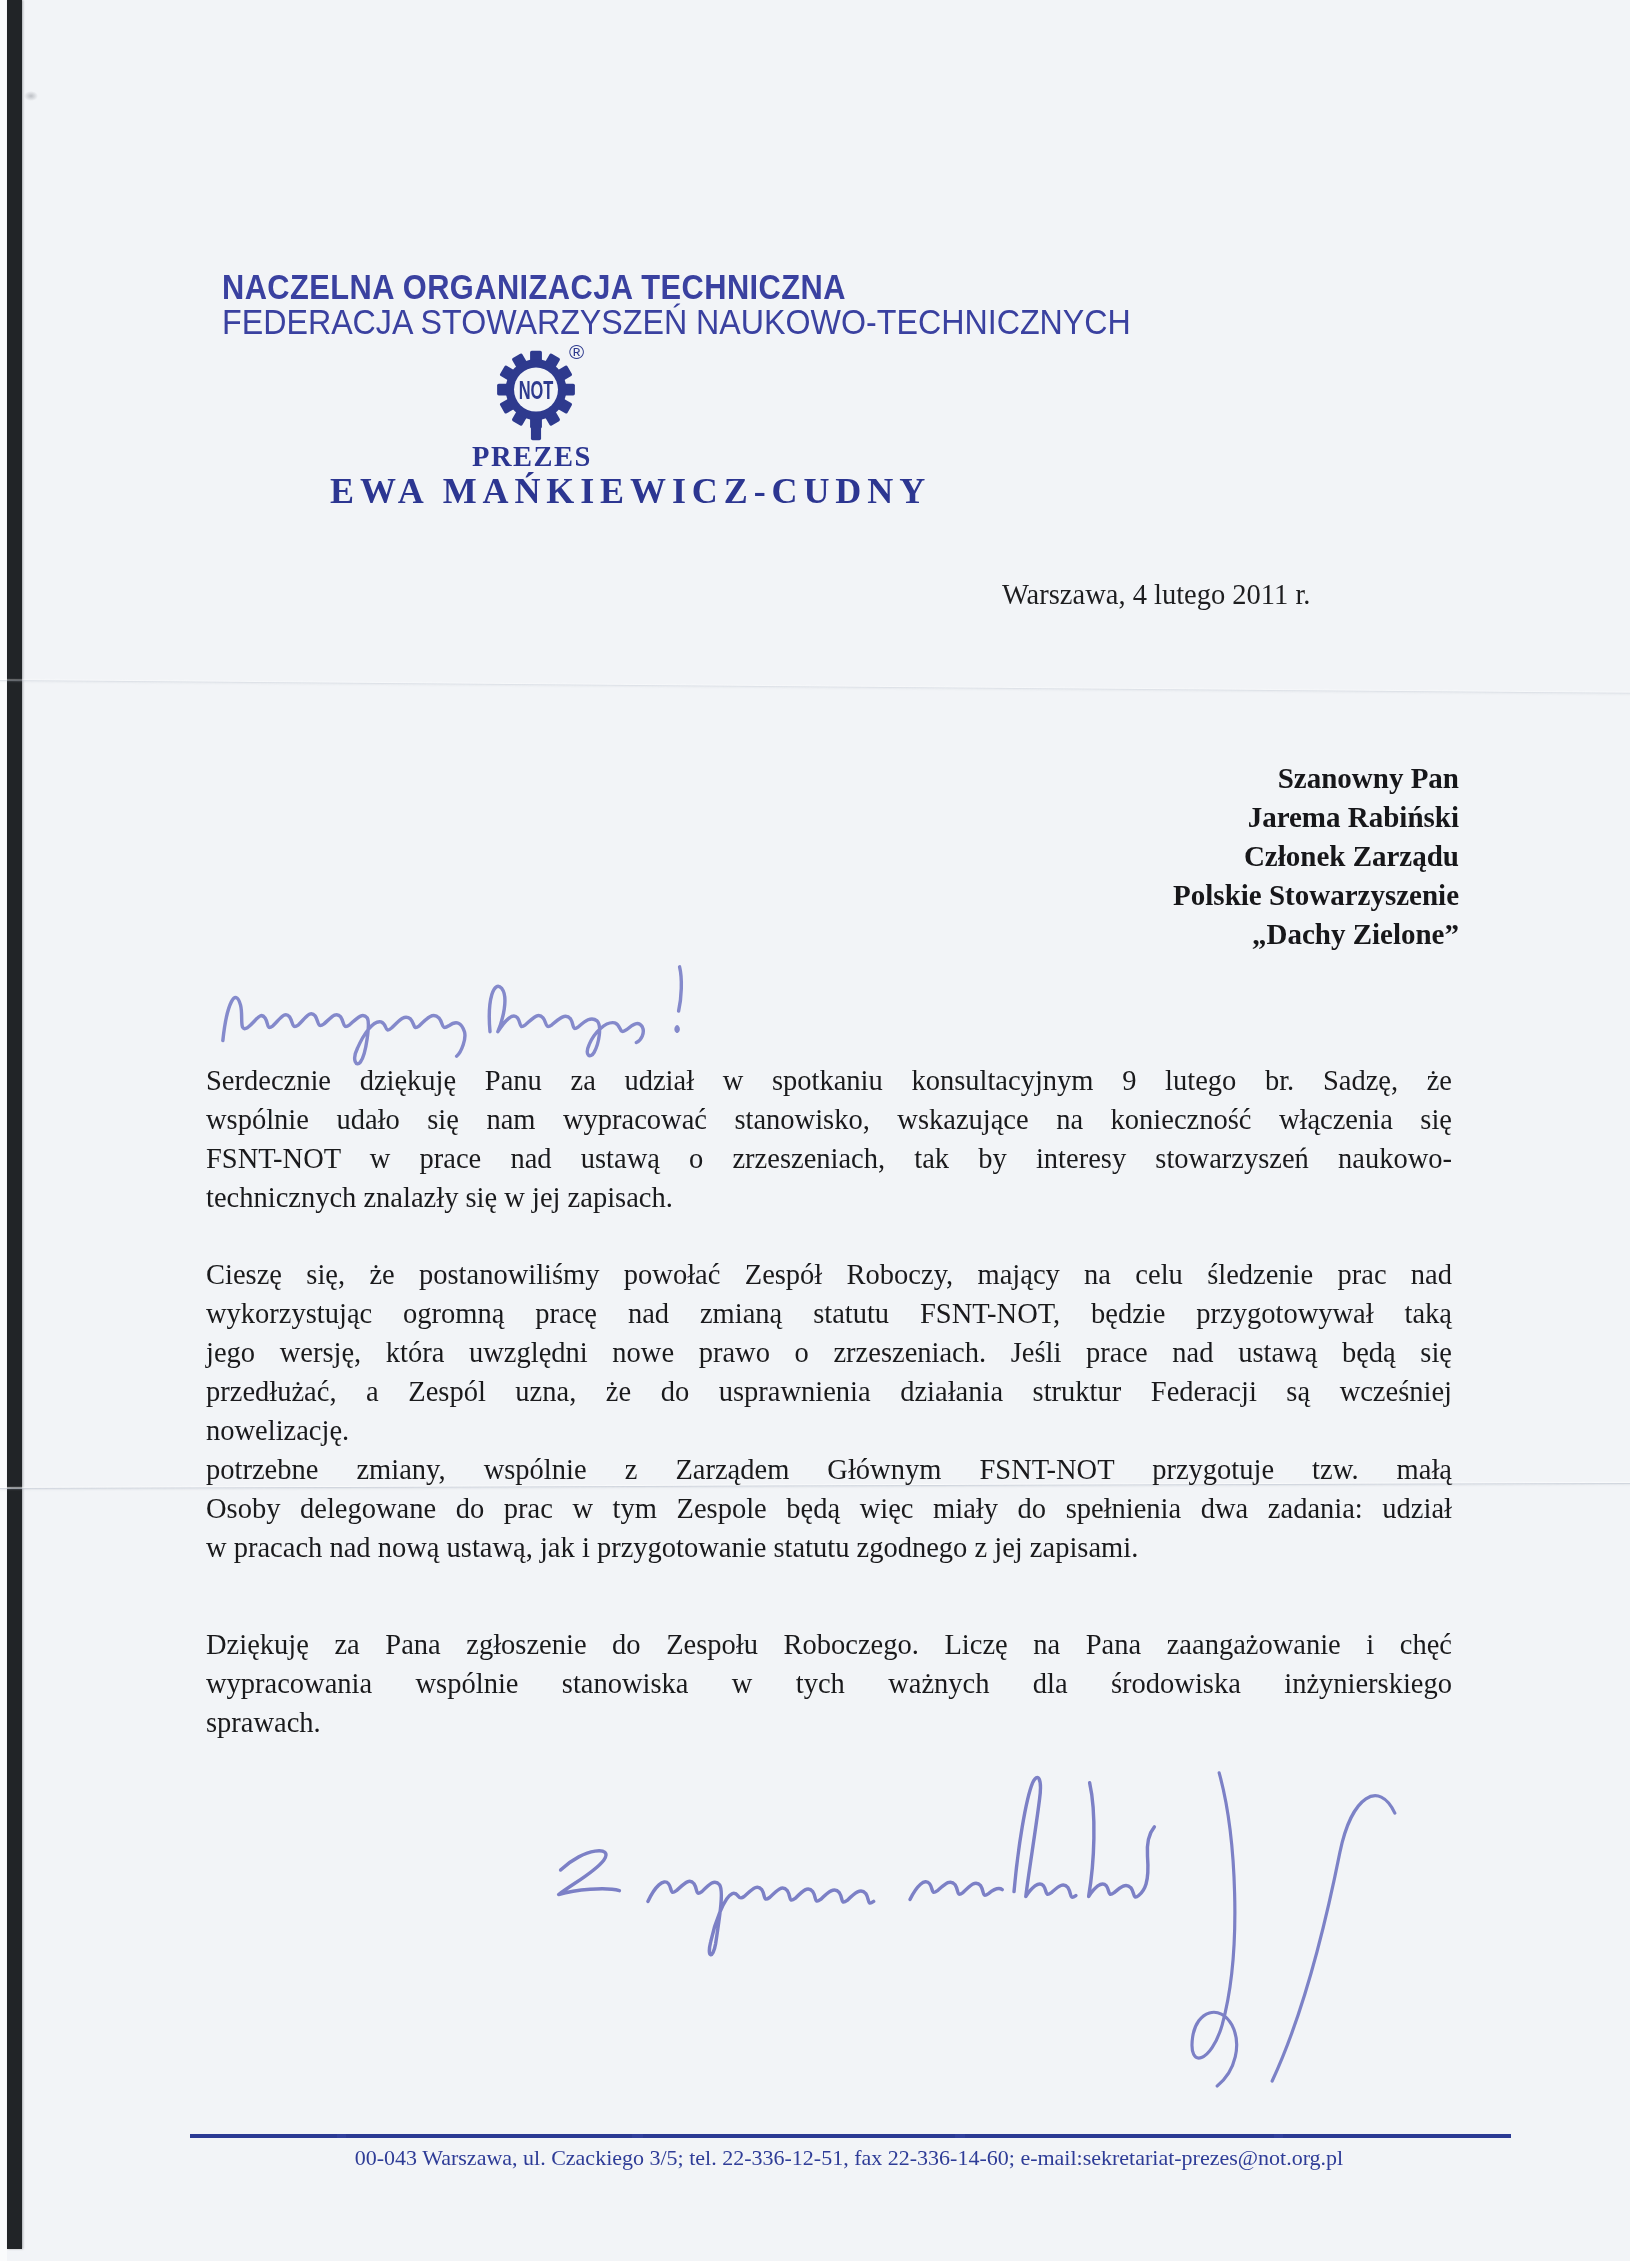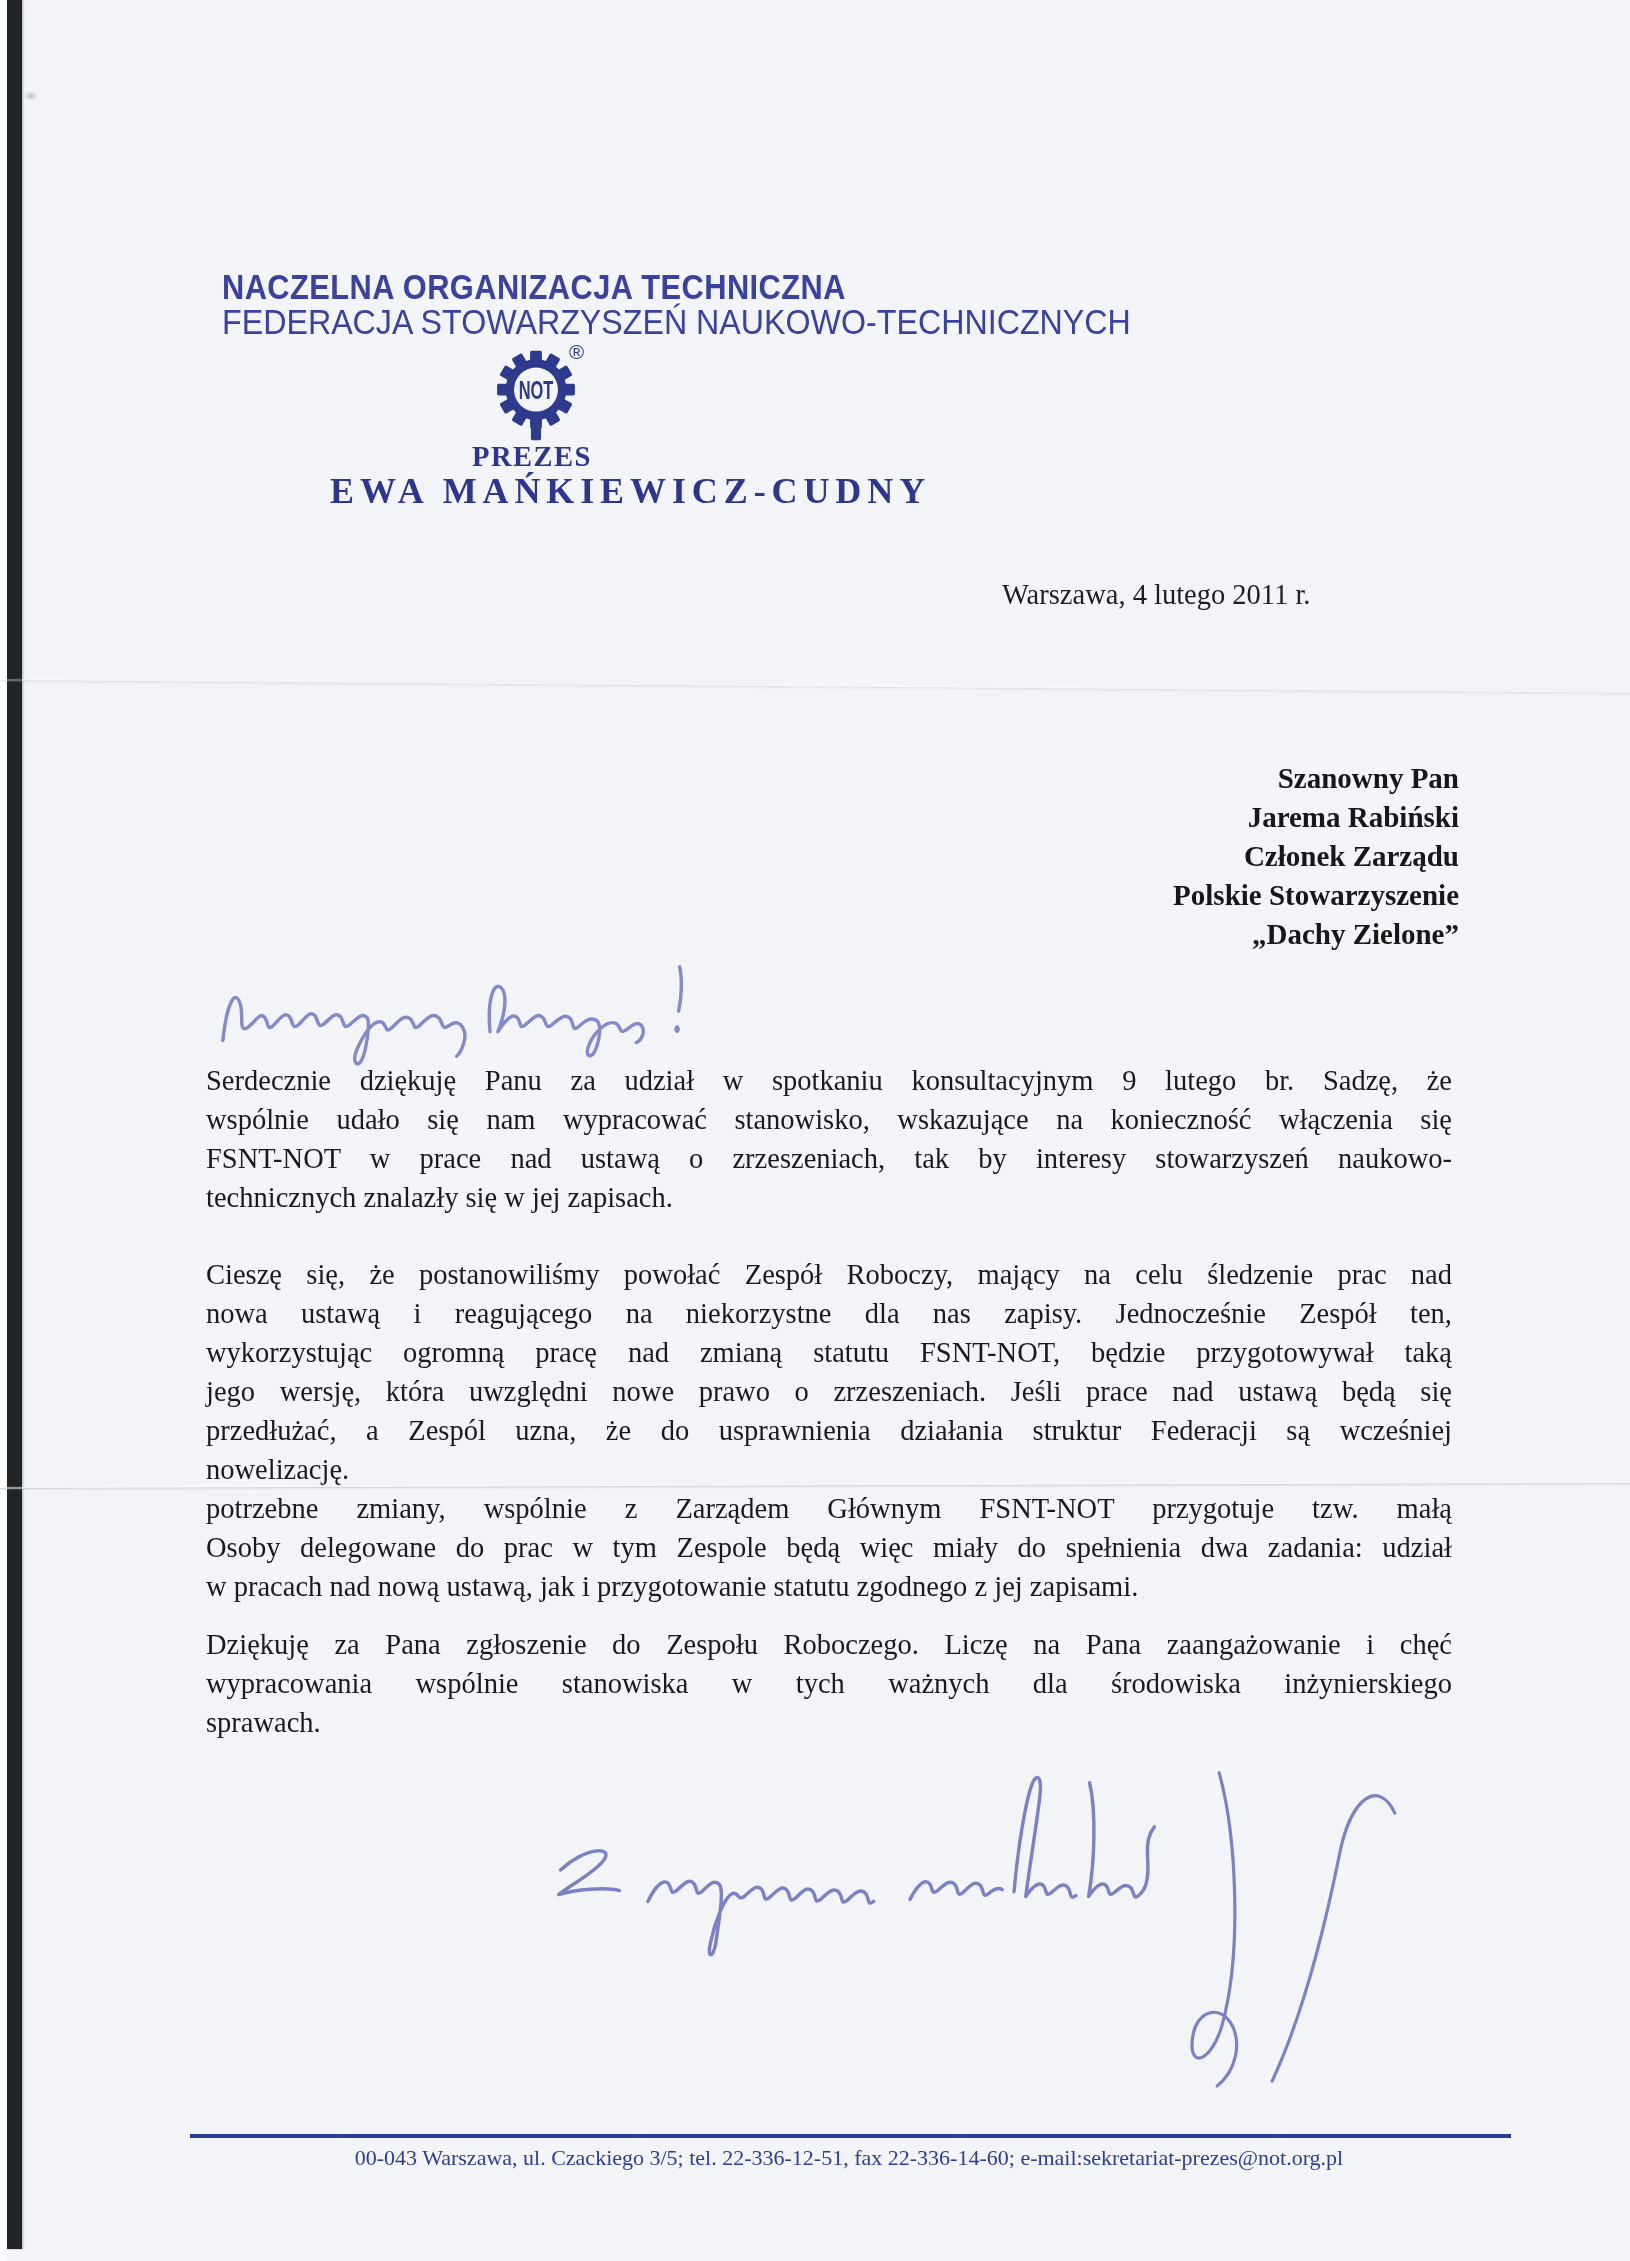--- a/index.html
+++ b/index.html
@@ -146,21 +146,20 @@
 
   <div class="bodyblock" id="p1">
     <div class="bline jline">Serdecznie dziękuję Panu za udział w spotkaniu konsultacyjnym 9 lutego br. Sadzę, że</div>
     <div class="bline jline">wspólnie udało się nam wypracować stanowisko, wskazujące na konieczność włączenia się</div>
     <div class="bline jline">FSNT-NOT w prace nad ustawą o zrzeszeniach, tak by interesy stowarzyszeń naukowo-</div>
     <div class="bline lline">technicznych znalazły się w jej zapisach.</div>
   </div>
 
   <div class="bodyblock" id="p2">
     <div class="bline jline">Cieszę się, że postanowiliśmy powołać Zespół Roboczy, mający na celu śledzenie prac nad</div>
-    <div class="bline jline">nowa ustawą i reagującego na niekorzystne dla nas zapisy. Jednocześnie Zespół ten,</div>
     <div class="bline jline">wykorzystując ogromną pracę nad zmianą statutu FSNT-NOT, będzie przygotowywał taką</div>
     <div class="bline jline">jego wersję, która uwzględni nowe prawo o zrzeszeniach. Jeśli prace nad ustawą będą się</div>
     <div class="bline jline">przedłużać, a Zespól uzna, że do usprawnienia działania struktur Federacji są wcześniej</div>
     <div class="bline lline">nowelizację.</div>
     <div class="bline jline">potrzebne zmiany, wspólnie z Zarządem Głównym FSNT-NOT przygotuje tzw. małą</div>
     <div class="bline jline">Osoby delegowane do prac w tym Zespole będą więc miały do spełnienia dwa zadania: udział</div>
     <div class="bline lline">w pracach nad nową ustawą, jak i przygotowanie statutu zgodnego z jej zapisami.</div>
   </div>
 
   <div class="bodyblock" id="p3">

